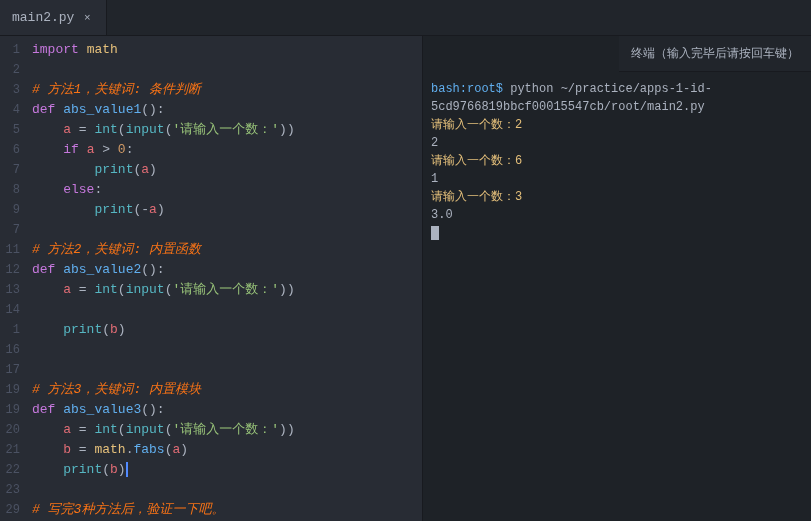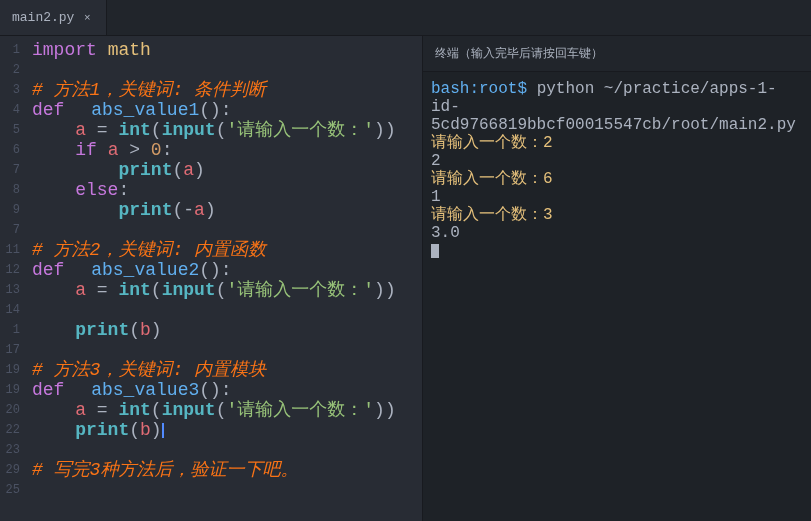--- a/index.html
+++ b/index.html
@@ -75,26 +75,26 @@
       color: #4b5263;
       font-size: 12px;
       padding-right: 12px;
       user-select: none;
       line-height: 20px;
     }
     .code-content {
       color: #abb2bf;
       white-space: pre;
       line-height: 20px;
-      font-size: 18px;
+      font-size: 13px;
     }
     
     .kw { color: #c678dd; }       
-    .fn { color: #61afef; margin-left: 16px; }       
-    .builtin { color: #56b6c2; font-weight: bold; }  
+    .fn { color: #61afef; }       
+    .builtin { color: #56b6c2; }  
     .var { color: #e06c75; }      
     .str { color: #98c379; }      
     .num { color: #d19a66; }      
     .comment { color: #f97316; font-style: italic; } 
     .module { color: #e5c07b; }   
     .op { color: #abb2bf; }       
     .paren { color: #abb2bf; }
     .cursor {
       display: inline-block;
       width: 2px;
@@ -104,38 +104,39 @@
       animation: blink 1s step-end infinite;
     }
     @keyframes blink { 50% { opacity: 0; } }
     
     #terminal-pane {
       flex: 1;
       background: #1e2227;
       display: flex;
       flex-direction: column;
       border-left: 1px solid #181a1f;
+      align-items: flex-end;
     }
     #terminal-header {
       height: 36px;
       background: #21252b;
       display: flex;
       align-items: center;
       padding: 0 12px;
       border-bottom: 1px solid #181a1f;
     }
     #terminal-header span {
       color: #abb2bf;
       font-size: 12px;
     }
     #terminal-body {
       flex: 1;
       padding: 8px;
       color: #abb2bf;
-      font-size: 16px;
+      font-size: 12px;
       line-height: 18px;
       overflow: auto;
     }
     .t-prompt { color: #61afef; }
     .t-cmd { color: #abb2bf; }
     .t-output { color: #abb2bf; }
     .t-highlight { color: #e5c07b; }
     .t-cursor {
       display: inline-block;
       width: 8px;
@@ -212,34 +213,42 @@
           <span class="code-content"><span class="op">    </span><span class="var">a</span><span class="op"> = </span><span class="builtin">int</span><span class="paren">(</span><span class="builtin">input</span><span class="paren">(</span><span class="str">'请输入一个数：'</span><span class="paren">))</span></span>
         </div>
         <div class="code-line">
           <span class="line-num">14</span>
         </div>
         <div class="code-line">
           <span class="line-num">1</span>
           <span class="code-content"><span class="op">    </span><span class="builtin">print</span><span class="paren">(</span><span class="var">b</span><span class="paren">)</span></span>
         </div>
         <div class="code-line">
+          <span class="line-num">16</span>
+          <span class="code-content"></span>
+        </div>
+        <div class="code-line">
           <span class="line-num">17</span>
           <span class="code-content"></span>
         </div>
         <div class="code-line">
           <span class="line-num">19</span>
           <span class="code-content"><span class="comment"># 方法3，关键词: 内置模块</span></span>
         </div>
         <div class="code-line">
           <span class="line-num">19</span>
           <span class="code-content"><span class="kw">def</span><span class="op"> </span><span class="fn">abs_value3</span><span class="paren">():</span></span>
         </div>
         <div class="code-line">
           <span class="line-num">20</span>
           <span class="code-content"><span class="op">    </span><span class="var">a</span><span class="op"> = </span><span class="builtin">int</span><span class="paren">(</span><span class="builtin">input</span><span class="paren">(</span><span class="str">'请输入一个数：'</span><span class="paren">))</span></span>
+        </div>
+        <div class="code-line">
+          <span class="line-num">21</span>
+          <span class="code-content"><span class="op">    </span><span class="var">b</span><span class="op"> = </span><span class="module">math</span><span class="op">.</span><span class="fn">fabs</span><span class="paren">(</span><span class="var">a</span><span class="paren">)</span></span>
         </div>
         <div class="code-line">
           <span class="line-num">22</span>
           <span class="code-content"><span class="op">    </span><span class="builtin">print</span><span class="paren">(</span><span class="var">b</span><span class="paren">)</span><span class="cursor"></span></span>
         </div>
         <div class="code-line">
           <span class="line-num">23</span>
           <span class="code-content"></span>
         </div>
         <div class="code-line">

